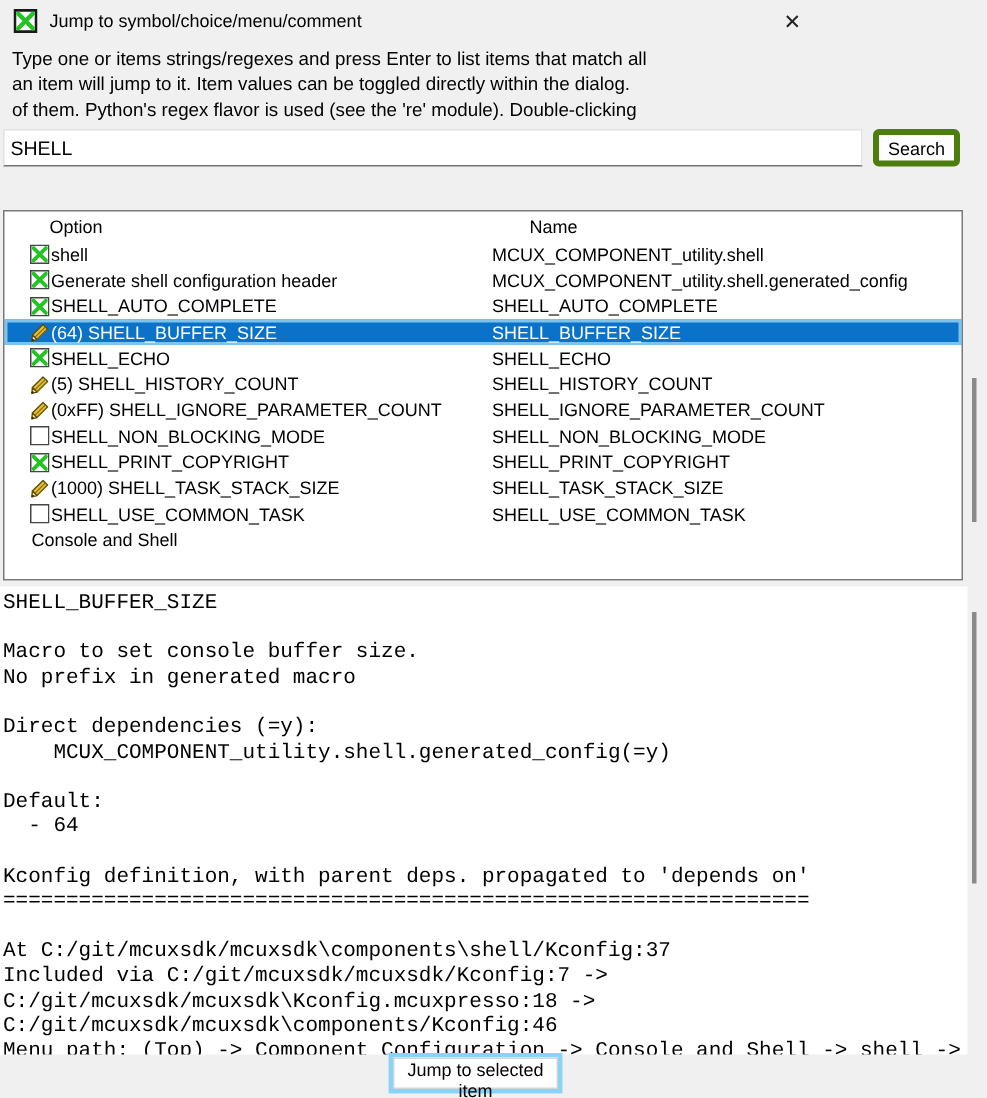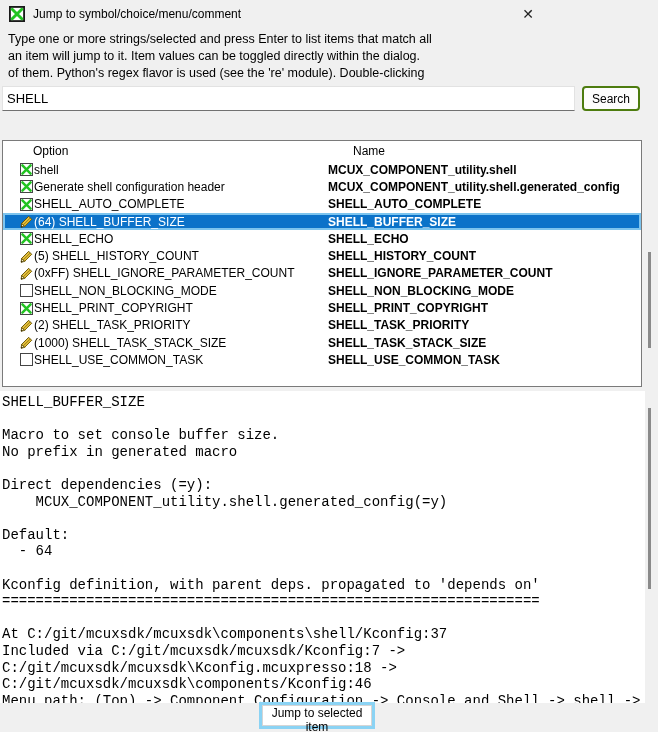--- a/index.html
+++ b/index.html
@@ -16,39 +16,39 @@
   
   .desc{position:absolute;left:8px;top:31px;font-size:12.5px;line-height:17.2px;}
   
   .search-input{
     position:absolute;left:2px;top:86px;width:573px;height:25px;box-sizing:border-box;
     border:1px solid #e2e2e2;border-bottom:1px solid #717171;background:#fff;
     font-family:"Liberation Sans",sans-serif;font-size:13px;padding:0 0 0 4px;outline:none;
   }
   .search-btn{
     position:absolute;left:582px;top:86px;width:58px;height:25px;box-sizing:border-box;
-    background:#fdfdfd;border:2px solid #4d7c0f;border-radius:4px;
+    background:#fdfdfd;border:4px solid #4d7c0f;border-radius:4px;
     font-family:"Liberation Sans",sans-serif;font-size:12px;color:#000;cursor:pointer;
   }
   
   .table{
     position:absolute;left:2px;top:140px;width:640px;height:247px;box-sizing:border-box;
     background:#fff;border:1px solid #7a7a7a;overflow:hidden;font-size:12px;
   }
   .thead{position:relative;height:20px;}
   .th{position:absolute;top:0;height:20px;display:flex;align-items:center;margin-left:25px;}
   .th.option{left:5px;}
   .th.name{left:325px;}
   .tbody{position:relative;}
   .trow{position:relative;height:17.3px;}
   .cell{display:flex;align-items:center;height:100%;}
   .cell.option{padding-left:17px;}
   .row-icon{width:13px;height:13px;display:inline-flex;flex:none;}
   .opt-text{margin-left:1px;white-space:nowrap;}
-  .cell.name{position:absolute;left:322px;top:0;right:0;padding-left:3px;white-space:nowrap;font-weight:bold;}
+  .cell.name{position:absolute;left:322px;top:0;right:0;padding-left:3px;white-space:nowrap;}
   .trow.selected{background:var(--selection-bg);box-shadow:inset 0 0 0 2px var(--selection-border);color:#fff;}
   
   .sb{position:absolute;width:3px;background:var(--scrollbar-thumb);}
   .sb-list{left:648px;top:252px;height:96px;}
   .sb-info{left:648px;top:408px;height:181px;}
   
   .info{position:absolute;left:0;top:391px;width:645px;height:312px;background:#fff;overflow:hidden;}
   .info-pre{
     margin:0;padding:3px 0 0 2px;
     font-family:"Liberation Mono","DejaVu Sans Mono",monospace;
@@ -71,21 +71,21 @@
       <svg width="16" height="16" viewBox="0 0 13 13">
         <rect x="0.75" y="0.75" width="11.5" height="11.5" fill="#fff" stroke="#1a1a1a" stroke-width="1.5"></rect>
         <path d="M2.6 2.6 L10.4 10.4 M10.4 2.6 L2.6 10.4" stroke="#22c322" stroke-width="2.4" stroke-linecap="round"></path>
       </svg>
     </span>
     <span class="title-text">Jump to symbol/choice/menu/comment</span>
     <span class="close">✕</span>
   </div>
 
   <div class="desc">
-    <div>Type one or more strings/selected and press Enter to list items that match all</div>
+    <div>Type one or items strings/regexes and press Enter to list items that match all</div>
     <div>an item will jump to it. Item values can be toggled directly within the dialog.</div>
     <div>of them. Python's regex flavor is used (see the 're' module). Double-clicking</div>
   </div>
 
   <input class="search-input" type="text" value="SHELL" style="">
   <button class="search-btn">Search</button>
 
   <div class="table">
     <div class="thead">
       <div class="th option">Option</div>
@@ -216,50 +216,40 @@
             <span class="row-icon">
               <svg width="13" height="13" viewBox="0 0 13 13">
                 <g stroke="#5f4c00" stroke-width="0.9" stroke-linejoin="round">
                   <polygon points="4.6,11.4 1.6,8.4 8.7,1.3 11.7,4.3" fill="var(--pencil-gold)"></polygon>
                   <polygon points="1.2,12.2 1.6,8.4 4.6,11.4" fill="#f7edc9"></polygon>
                 </g>
                 <path d="M3.4 9.8 L10.3 2.9 M4.9 11.1 L11.4 4.6" stroke="#8a6d00" stroke-width="0.8"></path>
                 <path d="M1.2 12.2 L2.3 11.1" stroke="#3c3000" stroke-width="1.3"></path>
               </svg>
             </span>
-            <span class="opt-text">(2) SHELL_TASK_PRIORITY</span>
-          </div>
-          <div class="cell name">SHELL_TASK_PRIORITY</div>
-        </div>
-        <div class="trow">
-          <div class="cell option">
-            <span class="row-icon">
-              <svg width="13" height="13" viewBox="0 0 13 13">
-                <g stroke="#5f4c00" stroke-width="0.9" stroke-linejoin="round">
-                  <polygon points="4.6,11.4 1.6,8.4 8.7,1.3 11.7,4.3" fill="var(--pencil-gold)"></polygon>
-                  <polygon points="1.2,12.2 1.6,8.4 4.6,11.4" fill="#f7edc9"></polygon>
-                </g>
-                <path d="M3.4 9.8 L10.3 2.9 M4.9 11.1 L11.4 4.6" stroke="#8a6d00" stroke-width="0.8"></path>
-                <path d="M1.2 12.2 L2.3 11.1" stroke="#3c3000" stroke-width="1.3"></path>
-              </svg>
-            </span>
             <span class="opt-text">(1000) SHELL_TASK_STACK_SIZE</span>
           </div>
           <div class="cell name">SHELL_TASK_STACK_SIZE</div>
         </div>
         <div class="trow">
           <div class="cell option">
             <span class="row-icon">
               <svg width="13" height="13" viewBox="0 0 13 13">
                 <rect x="0.5" y="0.5" width="12" height="12" fill="#fff" stroke="#454545"></rect>
               </svg>
             </span>
             <span class="opt-text">SHELL_USE_COMMON_TASK</span>
           </div>
           <div class="cell name">SHELL_USE_COMMON_TASK</div>
+        </div>
+        <div class="trow">
+          <div class="cell option">
+            <span class="opt-text">Console and Shell</span>
+          </div>
+          <div class="cell name"></div>
         </div>
       </div>
   </div>
 
   <div class="sb sb-list"></div>
 
   <div class="info">
     <pre class="info-pre">SHELL_BUFFER_SIZE
 
 Macro to set console buffer size.

